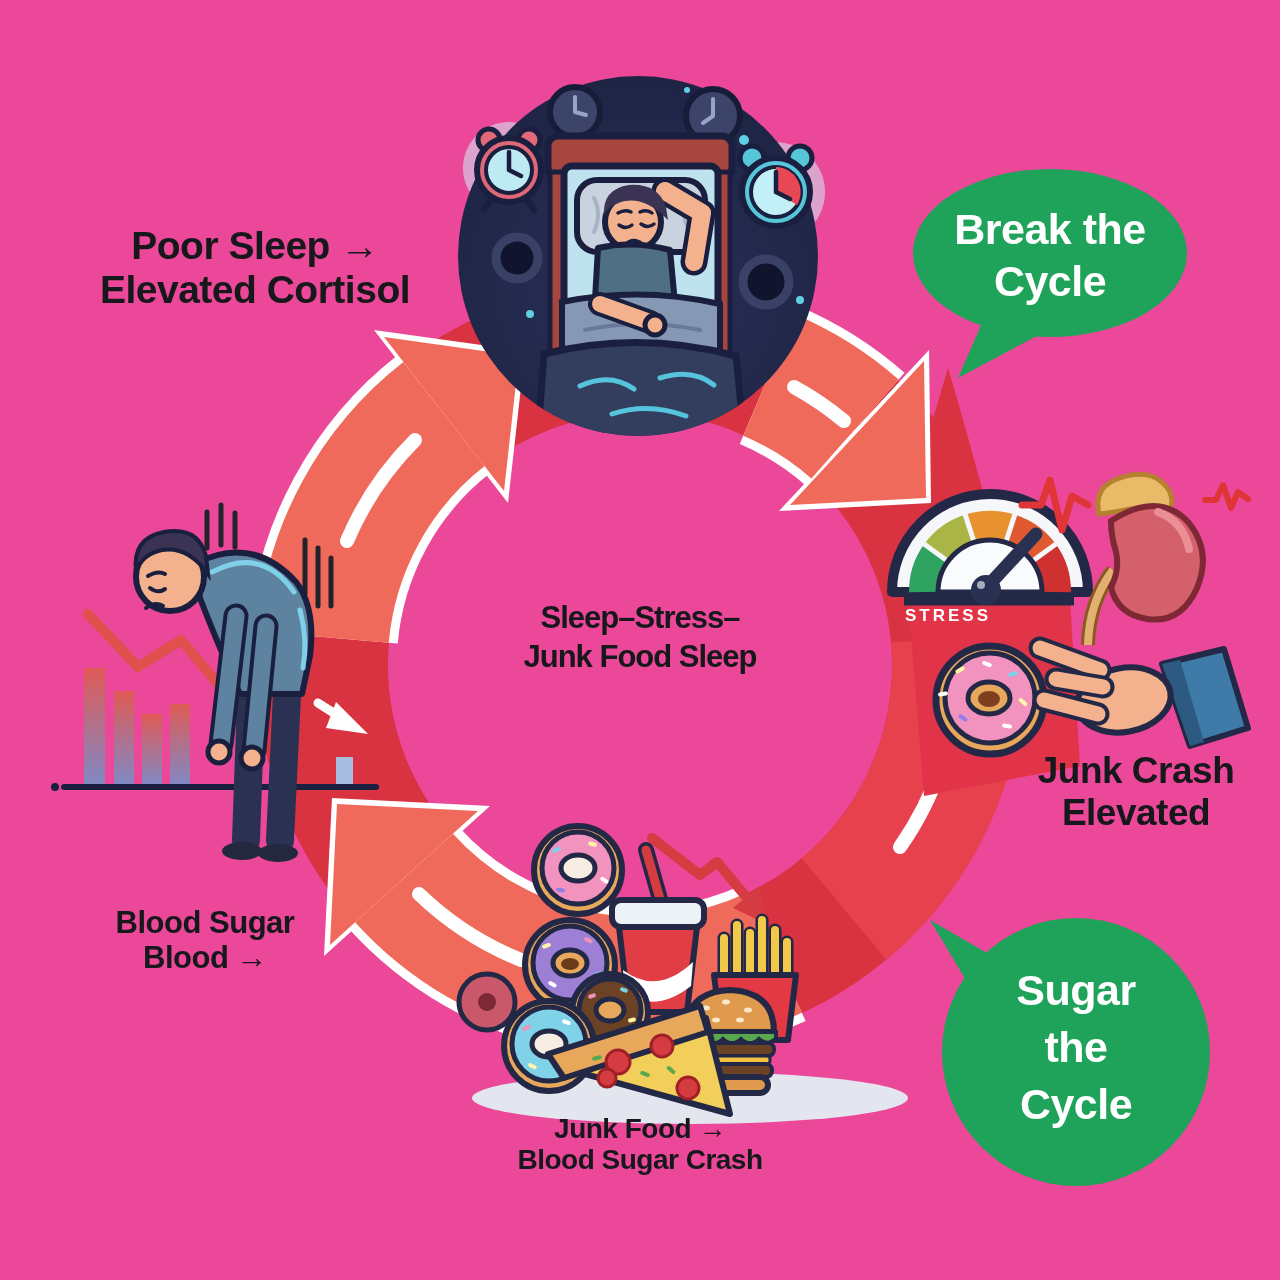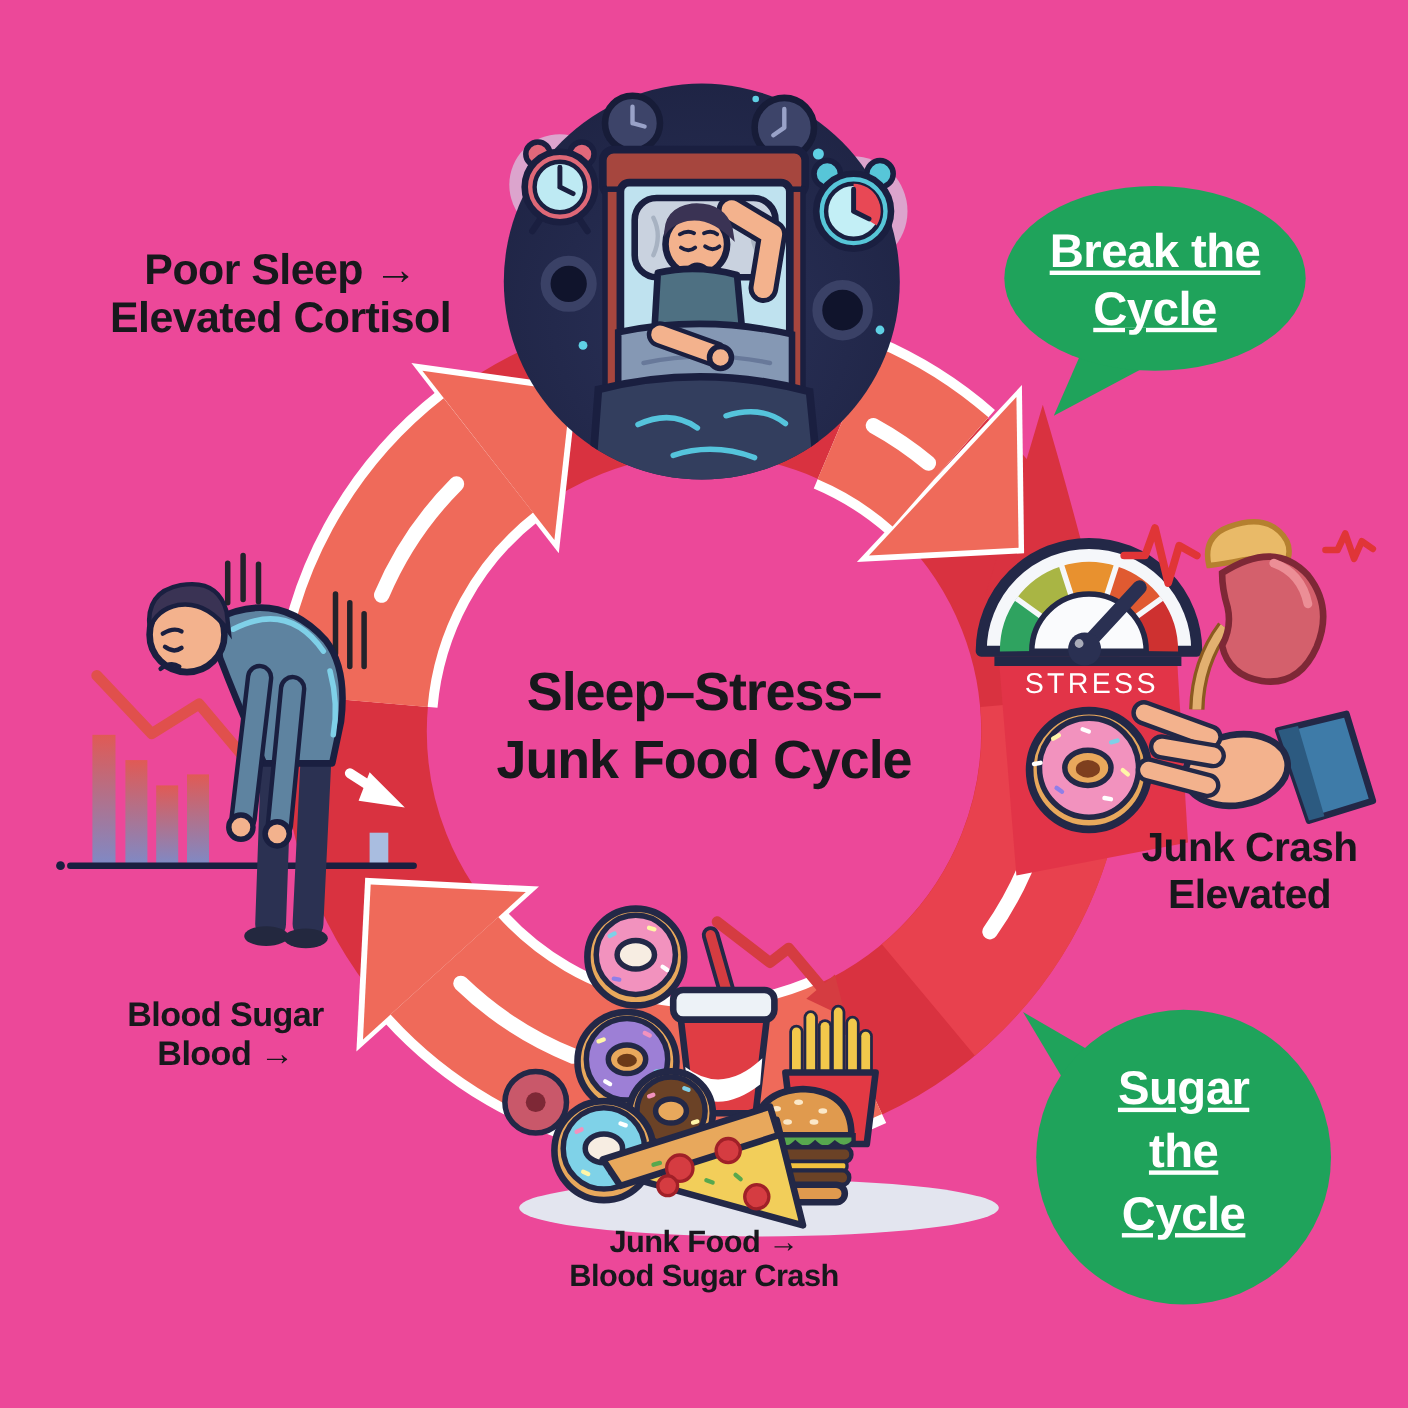--- a/index.html
+++ b/index.html
@@ -3,30 +3,30 @@
 <meta charset="utf-8">
 <style>
   html,body{margin:0;padding:0;background:#ffffff;}
   .stage{position:relative;width:1280px;height:1280px;background:#ec4899;overflow:hidden;
          font-family:"Liberation Sans", sans-serif;}
   .stage svg{position:absolute;left:0;top:0;}
   .lbl{position:absolute;font-weight:700;color:#17181C;text-align:center;
        line-height:1.14;letter-spacing:-0.5px;}
   .lbl .ln{display:block;}
   .lbl-poor-sleep{left:40px;top:224px;width:430px;font-size:39px;}
-  .lbl-title{left:400px;top:598px;width:480px;font-size:49px;line-height:1.27;letter-spacing:-1px;}
+  .lbl-title{left:400px;top:598px;width:480px;font-size:31px;line-height:1.27;letter-spacing:-1px;}
   .lbl-cravings{left:1000px;top:750px;width:272px;font-size:37px;}
   .lbl-blood-sugar{left:20px;top:905px;width:370px;font-size:31px;}
   .lbl-crash{left:360px;top:1114px;width:560px;font-size:28px;line-height:1.1;}
   .bubble-text{position:absolute;font-weight:700;color:#ffffff;text-align:center;letter-spacing:-0.5px;}
-  .bubble-text .ln{display:block;text-decoration:underline;}
+  .bubble-text .ln{display:block;}
   .bt-top{left:913px;top:203px;width:274px;font-size:43px;line-height:1.22;}
   .bt-bottom{left:956px;top:962px;width:240px;font-size:43px;line-height:1.33;}
-  .stress-lbl{position:absolute;left:905px;top:606px;width:175px;font-size:26px;font-weight:400;
-              color:#ffffff;text-align:center;letter-spacing:3px;}
+  .stress-lbl{position:absolute;left:905px;top:606px;width:175px;font-size:17px;font-weight:700;
+              color:#ffffff;text-align:left;letter-spacing:3px;}
 </style>
 </head>
 <body>
 
 <div class="stage">
 
 <svg width="1280" height="1280" viewBox="0 0 1280 1280">
   <defs>
     <radialGradient id="nightGrad" cx="50%" cy="60%" r="75%">
       <stop offset="0%" stop-color="#2A3158"></stop>
@@ -331,21 +331,21 @@
   </g>
 </svg>
 
 <div class="lbl lbl-poor-sleep">
   <span class="ln">Poor Sleep →</span>
   <span class="ln">Elevated Cortisol</span>
 </div>
 
 <div class="lbl lbl-title">
   <span class="ln">Sleep–Stress–</span>
-  <span class="ln">Junk Food Cycle</span>
+  <span class="ln">Junk Food Sleep</span>
 </div>
 
 <div class="lbl lbl-cravings">
   <span class="ln">Junk Crash</span>
   <span class="ln">Elevated</span>
 </div>
 
 <div class="lbl lbl-blood-sugar">
   <span class="ln">Blood Sugar</span>
   <span class="ln">Blood →</span>

